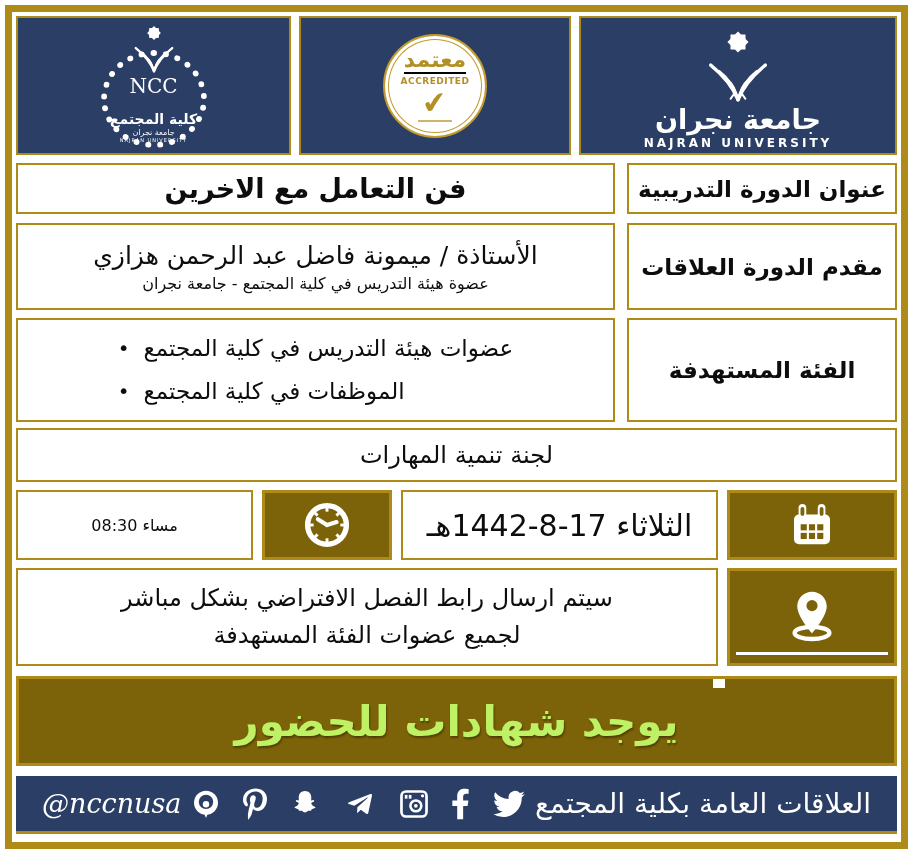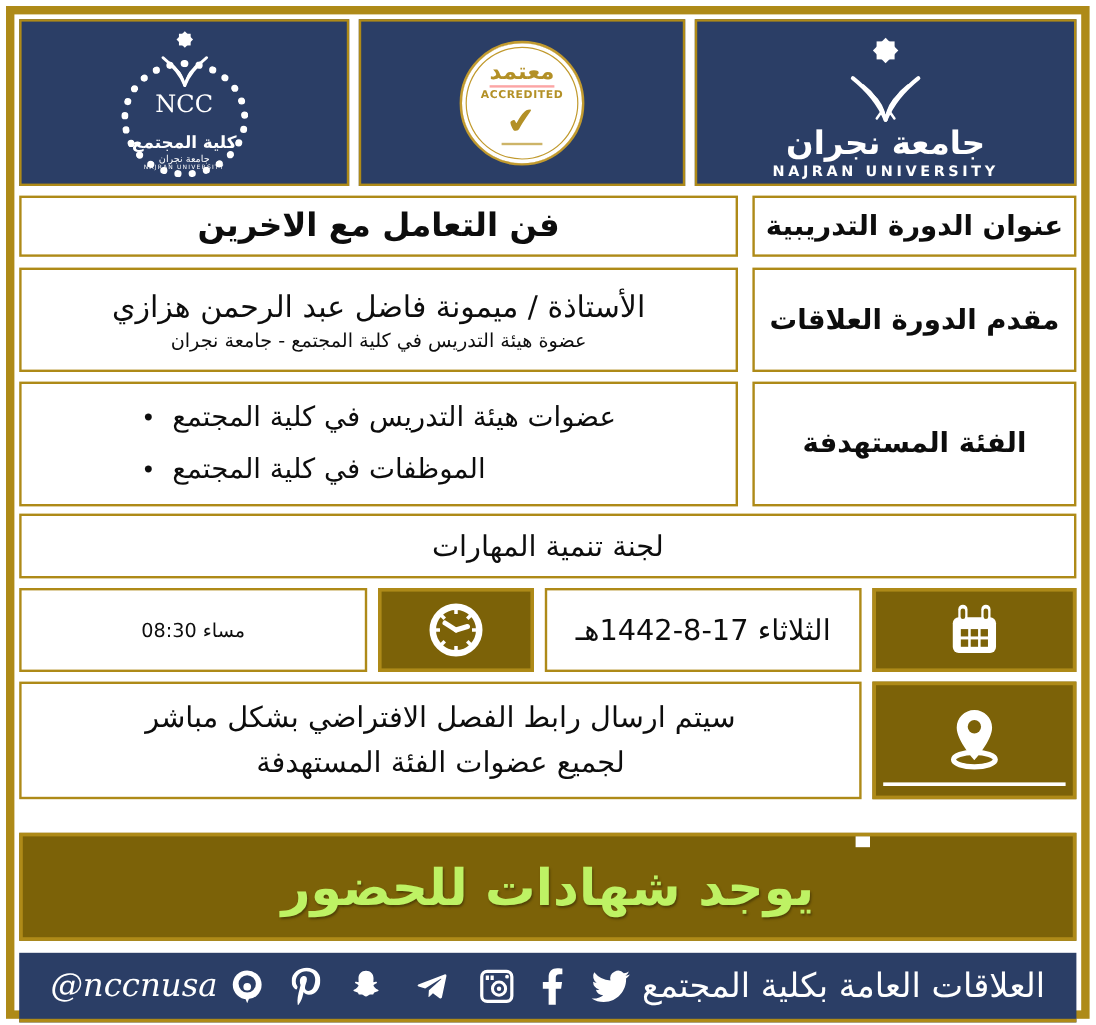--- a/index.html
+++ b/index.html
@@ -28,21 +28,21 @@
   .box-seal{width:272px;}
   .box-ncc{flex:1;}
 
   .najran-logo{display:flex;flex-direction:column;align-items:center;line-height:1;}
   .najran-ar{font-size:27px;font-weight:bold;margin-top:2px;}
   .najran-en{font-size:12px;letter-spacing:3px;margin-top:4px;font-weight:bold;}
 
   .seal{width:104px;height:104px;border-radius:50%;background:#fff;border:2px solid #C19A2E;
         box-shadow:inset 0 0 0 3px #fff, inset 0 0 0 4px #C19A2E;
         display:flex;flex-direction:column;align-items:center;justify-content:center;color:#B39026;line-height:1;}
-  .seal-ar{font-size:19px;font-weight:bold;border-bottom:2px solid #fca5a5;padding-bottom:1px;}
+  .seal-ar{font-size:22px;font-weight:bold;border-bottom:2px solid #000000;padding-bottom:1px;}
   .seal-en{font-size:9px;font-weight:bold;letter-spacing:.5px;margin-top:3px;}
   .seal-check{font-size:30px;margin-top:2px;transform:rotate(-6deg);}
   .seal-line{width:34px;height:2px;background:#CDB468;margin-top:2px;}
 
   .ncc-logo{position:relative;width:170px;height:132px;display:flex;flex-direction:column;align-items:center;line-height:1;}
   .ncc-ring{position:absolute;left:32px;top:30px;width:106px;height:98px;border-radius:50%;border:6px dotted #fff;}
   .ncc-acronym{font-family:"DejaVu Serif","Liberation Serif",serif;font-weight:normal;font-size:20px;margin-top:2px;}
   .ncc-ar{font-size:14px;font-weight:bold;margin-top:16px;}
   .ncc-univ-ar{font-size:8px;margin-top:3px;}
   .ncc-univ-en{font-size:5px;letter-spacing:1px;margin-top:1px;}
@@ -60,26 +60,26 @@
   .role{font-size:16px;margin-top:4px;}
   .org{font-size:24px;}
 
   .bullets{direction:ltr;text-align:left;font-size:23px;line-height:1.85;}
   .bullets .li{display:flex;align-items:center;gap:14px;}
   .dot{font-size:20px;}
 
   
   .r6{height:70px;gap:9px;margin-bottom:8px;}
   .b-cal{width:170px;}
-  .c-date{width:264px;font-size:24px;}
+  .c-date{width:317px;font-size:30px;}
   .b-clock{width:130px;}
   .c-time{flex:1;font-size:16px;}
 
   
-  .r7{height:98px;gap:9px;margin-bottom:28px;}
+  .r7{height:98px;gap:9px;margin-bottom:10px;}
   .b-pin{width:170px;}
   .c-loc{flex:1;font-size:24px;line-height:1.55;}
   .pinline{position:absolute;bottom:8px;left:6px;right:6px;height:3px;background:#fff;}
 
   
   .banner{height:90px;margin-bottom:10px;background:var(--goldfill);border:3px solid var(--gold);
           display:flex;align-items:center;justify-content:center;position:relative;}
   .banner-text{color:#bef264;font-weight:bold;font-size:42px;text-shadow:1px 2px 2px rgba(0,0,0,.35);letter-spacing:1px;}
   .notch{position:absolute;top:0;right:169px;width:12px;height:9px;background:#fff;}
 

